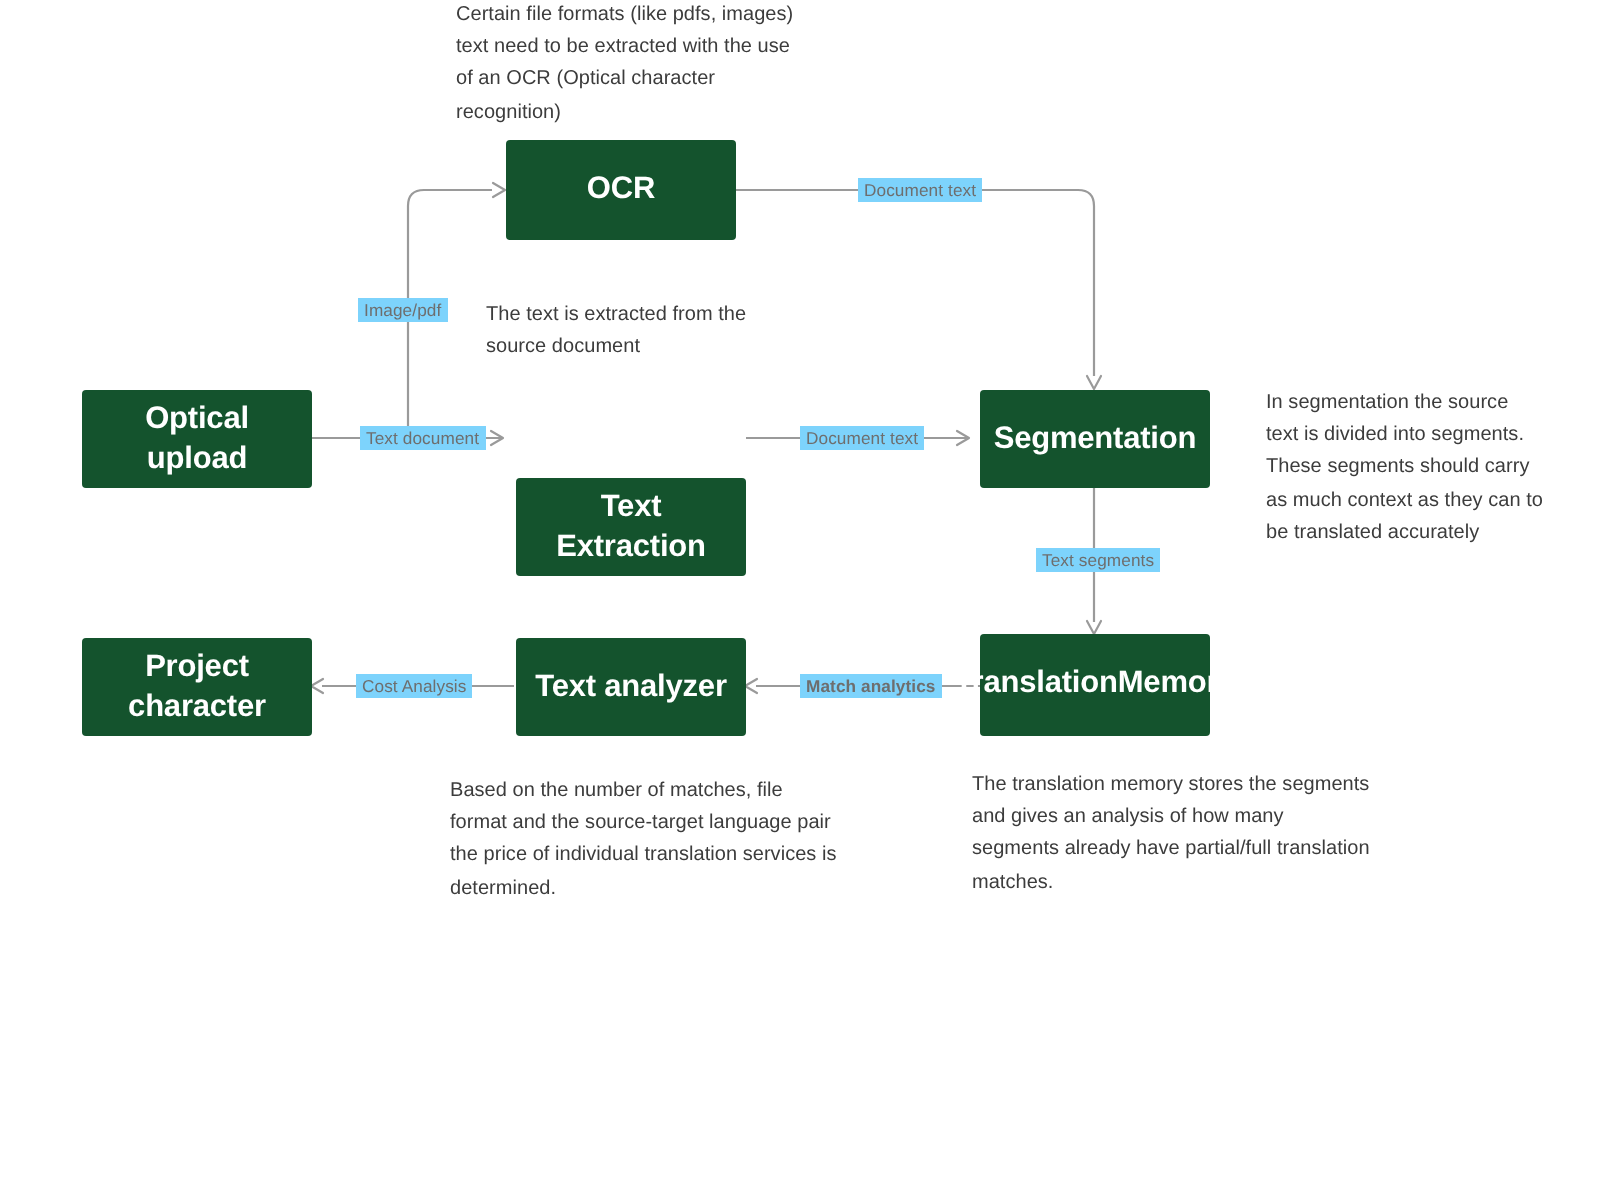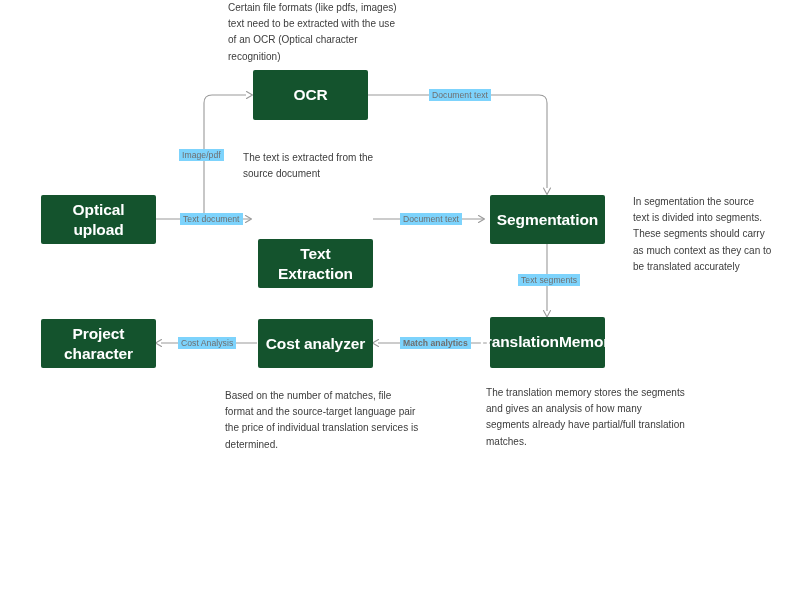--- a/index.html
+++ b/index.html
@@ -128,21 +128,21 @@
   <div class="node" style="left:490px; top:195px; width:115px; height:49px;text-align:center;">
     <span>Segmentation</span>
   </div>
 
   <div class="node two-line" style="left:490px; top:317px; width:115px; height:51px; flex-direction:row;">
     <span>Translation</span>
     <span>Memory</span>
   </div>
 
   <div class="node" style="left:258px; top:319px; width:115px; height:49px;">
-    <span>Cost analyzer</span>
+    <span>Text analyzer</span>
   </div>
 
   <div class="node" style="left:41px; top:319px; width:115px; height:49px;">
     <span>Project character</span>
   </div>
 
   <div class="edge-label" style="left:179px; top:149px;">Image/pdf</div>
 
   <div class="edge-label" style="left:429px; top:89px;">Document text</div>
 

